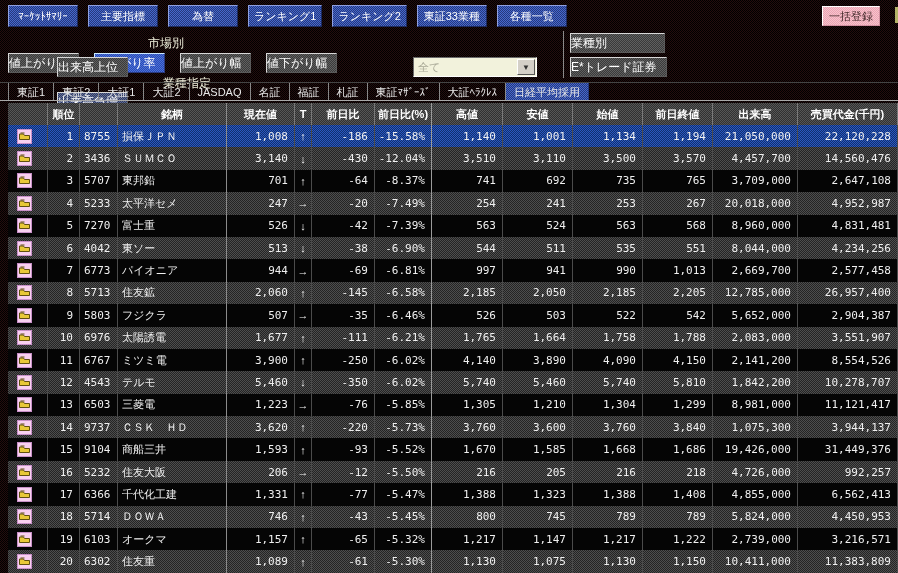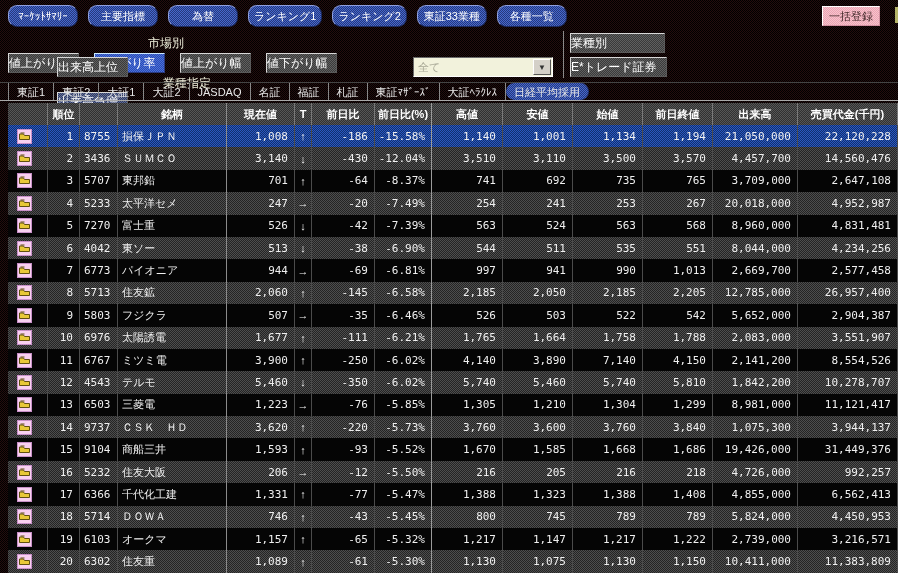--- a/index.html
+++ b/index.html
@@ -1,21 +1,21 @@
 <!DOCTYPE html>
 <html><head>
 <meta charset="utf-8">
 <style>
   html,body{margin:0;padding:0;}
   body{width:898px;height:573px;overflow:hidden;font-family:"Liberation Sans","DejaVu Sans",sans-serif;}
   #app{position:relative;width:898px;height:573px;overflow:hidden;
        background-image:repeating-conic-gradient(#240d0d 0% 25%, #000 0% 50%);
        background-size:2px 2px;}
   
-  .chk-btnblue{background-image:repeating-conic-gradient(#4668cc 0% 25%, #26387c 0% 50%);background-size:2px 2px;border-radius:9px;}
+  .chk-btnblue{background-image:repeating-conic-gradient(#4668cc 0% 25%, #26387c 0% 50%);background-size:2px 2px;}
   .chk-hdr{background-image:repeating-conic-gradient(#565656 0% 25%, #303030 0% 50%);background-size:2px 2px;}
   .chk-pink{background-image:repeating-conic-gradient(#f8c4cc 0% 25%, #eaa4b4 0% 50%);background-size:2px 2px;}
 
   
   #toolbar-top{position:absolute;left:8px;top:5px;height:22px;display:flex;gap:10px;}
   .tbtn{min-width:70px;height:22px;line-height:20px;box-sizing:border-box;text-align:center;
         color:#fff;font-size:11px;padding:0 5px;cursor:default;white-space:nowrap;
         border:1px solid;border-color:#8fa0e0 #1c2a60 #1c2a60 #8fa0e0;}
   #register-btn{position:absolute;top:6px;right:18px;width:58px;height:20px;line-height:18px;
         box-sizing:border-box;text-align:center;font-size:11px;color:#402828;
@@ -34,21 +34,21 @@
         border:1px solid;border-color:#d8d8d8 #5a5a5a #5a5a5a #d8d8d8;}
   .fbtn.selected{background-image:repeating-conic-gradient(#4a70dc 0% 25%, #2c4cb0 0% 50%);
         border-color:#cdeaff #2a3a80 #2a3a80 #cdeaff;}
   .fbtn.tinted{background-image:repeating-conic-gradient(#5c6c9c 0% 25%, #343c5c 0% 50%);}
   #filter-row2{position:absolute;left:57px;top:57px;height:20px;flex-direction:column;}
   #industry-btn{position:absolute;left:570px;top:33px;width:95px;}
   #broker-btn{position:absolute;left:570px;top:57px;width:97px;}
   #vsep{position:absolute;left:563px;top:31px;width:1px;height:47px;background:#8a8a8a;}
 
   
-  #dropdown{position:absolute;left:413px;top:57px;width:140px;height:20px;box-sizing:border-box;
+  #dropdown{position:absolute;left:413px;top:57px;width:124px;height:20px;box-sizing:border-box;
         background:#f2f2dc;border:1px solid;border-color:#6a6a6a #fff #fff #6a6a6a;padding-left:24px;}
   .ddtext{position:absolute;left:4px;top:2px;font-size:11px;color:#a8a896;}
   .ddarrow{position:absolute;right:1px;top:1px;width:18px;height:16px;line-height:16px;text-align:center;
         font-size:8px;color:#333;background:#d4d0c8;
         border:1px solid;border-color:#fff #555 #555 #fff;box-sizing:border-box;}
 
   
   #tabbar{position:absolute;left:0;top:82px;width:898px;height:19px;display:flex;
         padding-left:8px;box-sizing:border-box;border-bottom:1px solid #a8a8a8;border-top:1px solid #444;}
   .tab{color:#e8e8e8;font-size:11px;line-height:18px;padding:0 8px;border-right:1px solid #888;
@@ -384,21 +384,21 @@
           </div>
           <div class="c1 num">11</div>
           <div class="c2 num lft">6767</div>
           <div class="c3 lft name">ミツミ電</div>
           <div class="c4 num g">3,900</div>
           <div class="c5 ctr arw-up">↑</div>
           <div class="c6 num g">-250</div>
           <div class="c7 num g">-6.02%</div>
           <div class="c8 num">4,140</div>
           <div class="c9 num">3,890</div>
-          <div class="c10 num">7,140</div>
+          <div class="c10 num">4,090</div>
           <div class="c11 num">4,150</div>
           <div class="c12 num">2,141,200</div>
           <div class="c13 num">8,554,526</div>
         </div>
         <div class="trow drow r-gray">
           <div class="c0 lft">
             <span class="rowicon"><svg width="15" height="15" viewBox="0 0 15 15">
                 <rect x="0.5" y="0.5" width="14" height="14" fill="#f8d0f0" stroke="#c890c8"></rect>
                 <path d="M2.5 10.5 V5 h4 l1 1.5 h5 v4 z" fill="#e8c838" stroke="#605010" stroke-width="1"></path>
                 <path d="M3.5 4 h4" stroke="#605010" stroke-width="1"></path>

